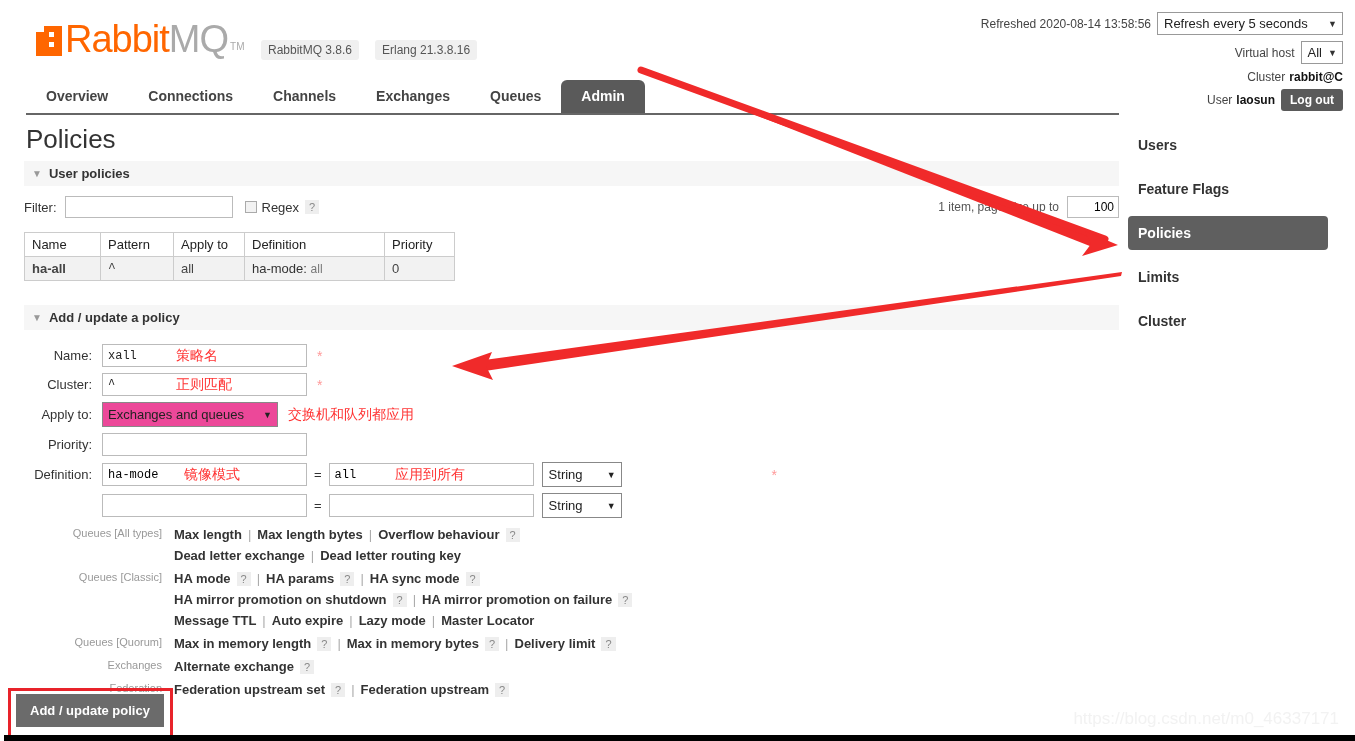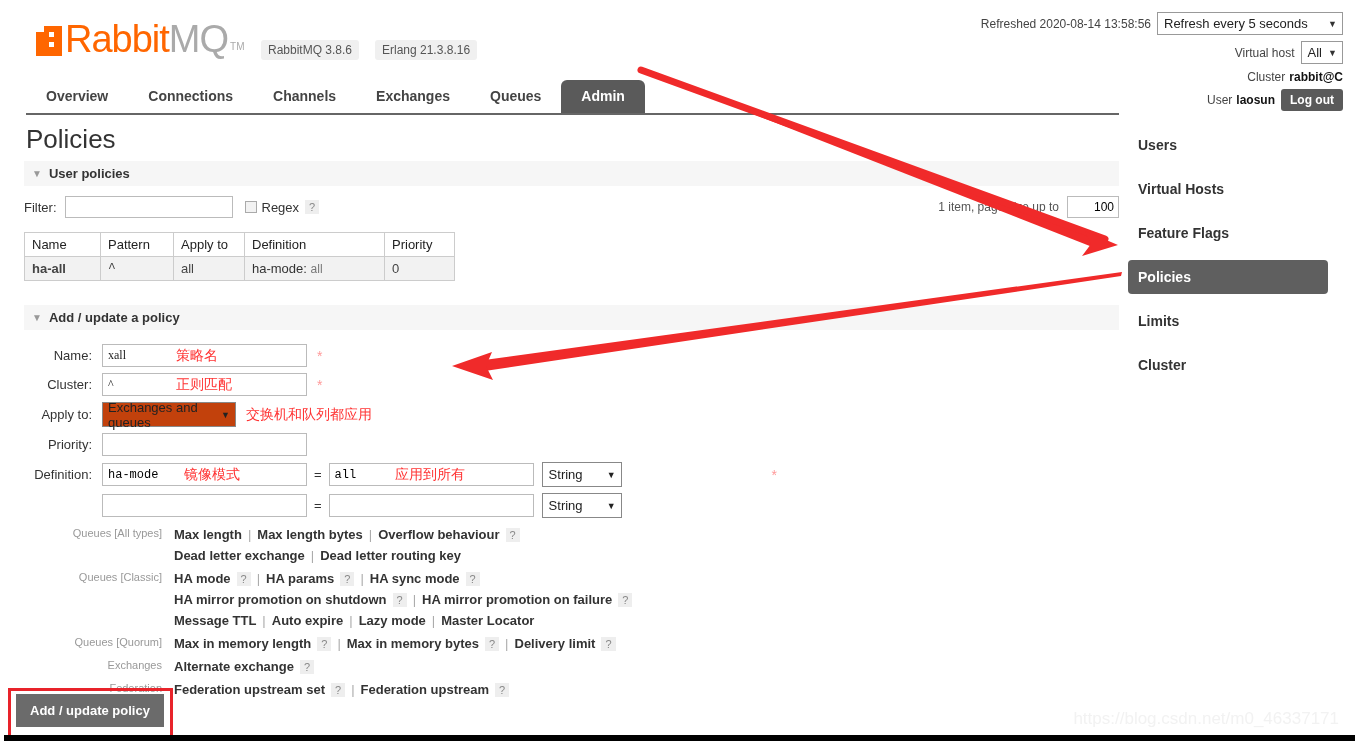--- a/index.html
+++ b/index.html
@@ -106,24 +106,24 @@
   .def-cell { text-align:center; }
   .def-key { color:#333; } .def-val { color:#777; font-size:12px; }
 
   
   .addsec { margin-top:24px; }
   .form { margin-top:14px; }
   .frow { display:flex; align-items:center; margin-bottom:6px; position:relative; }
   .flabel { width:78px; text-align:right; font-size:13px; color:#333; padding-right:10px; }
   .finput {
     width:205px; height:23px; border:1px solid #bbb; background:#fff;
-    font-family:Liberation Serif, serif; font-size:12px; padding:2px 5px; color:#222;
+    font-family:Liberation Mono, monospace; font-size:12px; padding:2px 5px; color:#222;
   }
   .fselect {
-    width:134px; height:25px; border:1px solid #888; background:#c2410c;
+    width:176px; height:25px; border:1px solid #888; background:#ec4899;
     font-family:"Liberation Sans", sans-serif; font-size:13px;
     padding:2px 18px 2px 5px; position:relative; color:#222;
     display:flex; align-items:center;
   }
   .fselect .caret { position:absolute; right:5px; top:50%; transform:translateY(-50%); font-size:9px; }
   .req { color:#f99; font-size:14px; margin-left:10px; }
   .cn { color:#f33; font-size:14px; margin-left:10px; white-space:nowrap; }
   .cn-inside { position:absolute; color:#f33; font-size:14px; white-space:nowrap; pointer-events:none; }
 
   .eq { margin:0 7px; font-size:13px; color:#333; }
@@ -384,21 +384,20 @@
               </div>
             </div>
           </div>
 
       </div>
     </div>
   </div>
 
   <div class="rnav">
     <div class="rnav-item">Users</div>
-    <div class="rnav-item">Virtual Hosts</div>
     <div class="rnav-item">Feature Flags</div>
     <div class="rnav-item active">Policies</div>
     <div class="rnav-item">Limits</div>
     <div class="rnav-item">Cluster</div>
   </div>
 
   <div class="addbtn-wrap">
     <button class="addbtn">Add / update policy</button>
   </div>
   <div class="redbox"></div>

